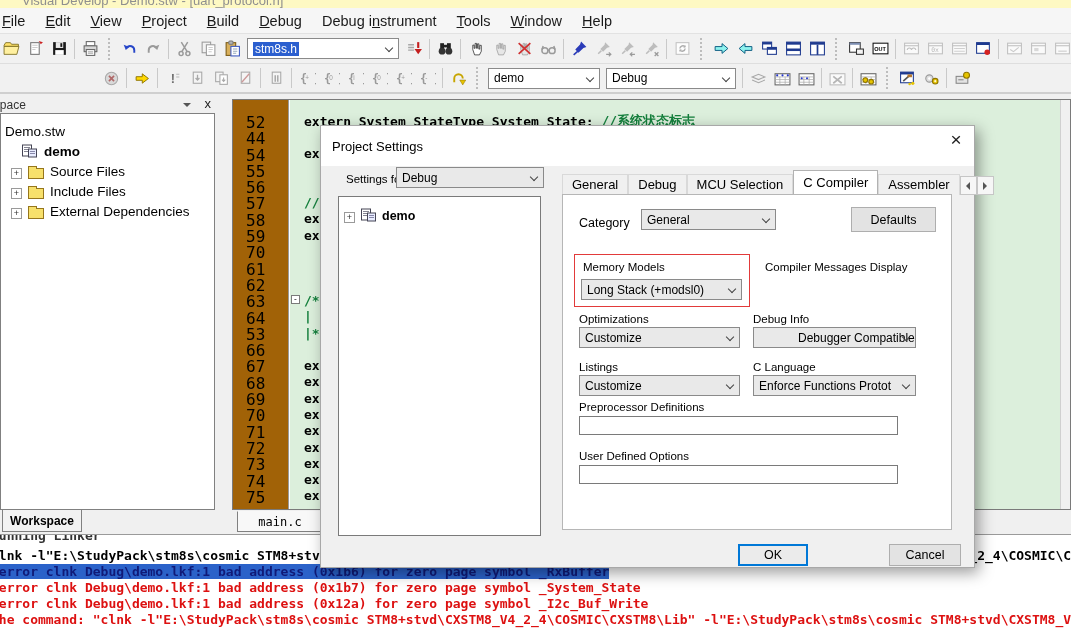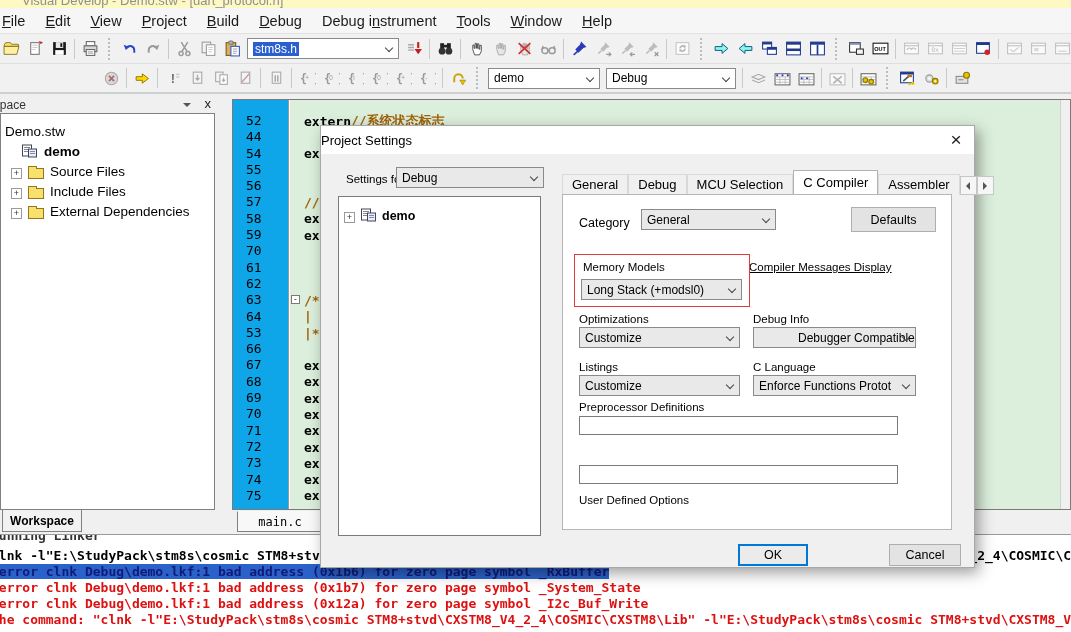--- a/index.html
+++ b/index.html
@@ -46,47 +46,47 @@
   .plusbox{width:11px;height:11px;border:1px solid #9a9a9a;background:#fff;font:9px/9px "Liberation Sans",sans-serif;
            text-align:center;color:#333;flex:none;}
   .folder{width:16px;height:11px;background:#f7e06b;border:1px solid #96761c;position:relative;flex:none;margin:0 6px 0 6px;}
   .folder::before{content:"";position:absolute;top:-3.5px;left:-1px;width:7px;height:2px;background:#f7e06b;
                   border:1px solid #96761c;border-bottom:none;}
   #wstab{position:absolute;left:2px;top:510px;width:80px;height:22px;background:#f2f2f2;border:1px solid #808080;
          border-top:none;display:flex;align-items:center;justify-content:center;font-size:12px;font-weight:bold;}
 
   
   #editor{position:absolute;left:232px;top:99px;width:839px;height:411px;background:#fff;border:1px solid #7a7a7a;overflow:hidden;}
-  #gutter{position:absolute;left:0;top:0;bottom:0;width:56px;background:#0ea5e9;border-right:1px solid #9a9a9a;
-          padding-top:13px;font-family:"DejaVu Sans Mono","Liberation Mono",monospace;font-size:13px;}
+  #gutter{position:absolute;left:0;top:0;bottom:0;width:56px;background:#a16207;border-right:1px solid #9a9a9a;
+          padding-top:13px;font-family:"DejaVu Sans Mono","Liberation Mono",monospace;font-size:16px;}
   #gutter div{height:16.3px;padding-left:13px;}
   #codearea{position:absolute;left:57px;top:0;bottom:0;right:10px;background:#dcefdc;padding-top:13px;overflow:hidden;}
   .crow{height:16.3px;display:flex;align-items:center;font-family:"DejaVu Sans Mono","Liberation Mono",monospace;
         font-size:13px;font-weight:bold;white-space:pre;}
   .crow .fm{width:14px;flex:none;position:relative;height:100%;}
   .foldbox{position:absolute;left:1px;top:3px;width:9px;height:9px;border:1px solid #7a7a7a;background:#fff;
            font:8px/7px "DejaVu Sans Mono",monospace;text-align:center;color:#222;}
-  .k{color:#000000;} .c{color:#a16207;} .p{color:#000;}
+  .k{color:#000000;} .c{color:#15803d;} .p{color:#000;}
   #vscroll{position:absolute;right:0;top:0;bottom:0;width:10px;background:#f0f0f0;border-left:1px solid #d0d0d0;}
   #mainctab{position:absolute;left:237px;top:511px;width:86px;height:21px;background:#f8f8f8;border:1px solid #808080;
             border-top:1px solid #f8f8f8;display:flex;align-items:center;justify-content:center;
             font-family:"DejaVu Sans Mono",monospace;font-size:12px;}
 
   
   #outpane{position:absolute;left:0;top:534px;width:1071px;height:98px;background:#fff;border-top:1px solid #9a9a9a;
            overflow:hidden;font-family:"DejaVu Sans Mono","Liberation Mono",monospace;font-size:13px;font-weight:bold;}
   .out-line{height:16px;margin-left:-9px;white-space:pre;overflow:hidden;}
   .o-clip{height:13px;} .o-clip span{display:block;transform:translateY(-7px);color:#333;}
   .o-plain{color:#000;} .o-err{color:#dd1111;}
   .o-sel .bgsel{background:#2b62c9;color:#101a78;display:inline-block;}
 
   
   #dialog{position:absolute;left:320px;top:125px;width:655px;height:443px;background:#f0f0f0;
           border:1px solid #a8a8a8;box-shadow:4px 5px 14px rgba(0,0,0,.38);}
-  #dlgtitle{height:28px;background:#fff;display:flex;align-items:center;font-size:13px;}
+  #dlgtitle{height:40px;background:#fff;display:flex;align-items:center;font-size:13px;padding-left:11px;}
   #dlgclose{position:absolute;right:2px;top:0px;width:32px;height:27px;display:flex;align-items:center;
             justify-content:center;font-size:19px;color:#222;}
   .lbl{position:absolute;font-size:11.5px;white-space:nowrap;}
   #sf-combo{position:absolute;left:75px;top:41px;width:148px;}
   #dlgtree{position:absolute;left:17px;top:70px;width:203px;height:340px;background:#fff;border:1px solid #7a7a7a;
            padding:6px 0 0 5px;}
   #dlgtree .trow{font-size:12.5px;}
   #tabstrip{position:absolute;left:241px;top:44px;height:25px;display:flex;align-items:flex-end;}
   .dtab{height:21px;padding:2px 9px 0;border:1px solid #d9d9d9;border-bottom:none;background:#f0f0f0;
         font-size:13px;white-space:nowrap;}
@@ -591,21 +591,21 @@
         <div>68</div>
         <div>69</div>
         <div>70</div>
         <div>71</div>
         <div>72</div>
         <div>73</div>
         <div>74</div>
         <div>75</div>
       </div>
     <div id="codearea">
-        <div class="crow"><span class="fm"></span><span class="k">extern</span><span class="c">//系统状态标志</span></div>
+        <div class="crow"><span class="fm"></span><span class="k">extern</span><span class="p"> System_StateType System_State; </span><span class="c">//系统状态标志</span></div>
         <div class="crow"><span class="fm"></span></div>
         <div class="crow"><span class="fm"></span><span class="k">extern</span></div>
         <div class="crow"><span class="fm"></span></div>
         <div class="crow"><span class="fm"></span></div>
         <div class="crow"><span class="fm"></span><span class="c">//I2c</span></div>
         <div class="crow"><span class="fm"></span><span class="k">extern</span></div>
         <div class="crow"><span class="fm"></span><span class="k">extern</span></div>
         <div class="crow"><span class="fm"></span></div>
         <div class="crow"><span class="fm"></span></div>
         <div class="crow"><span class="fm"></span></div>
@@ -688,21 +688,21 @@
         <span>Defaults</span>
       </div>
 
       <div id="redbox"></div>
       <span class="lbl" style="left:20px;top:66px;">Memory Models</span>
       <div class="combo pcombo" style="left:18px;top:84px;width:161px;">
         <span>Long Stack (+modsl0)</span>
           <span class="chev"></span>
       </div>
 
-      <span class="lbl" style="left:186px;top:66px;text-decoration:underline;">Compiler Messages Display</span>
+      <span class="lbl" style="left:202px;top:66px;">Compiler Messages Display</span>
 
       <span class="lbl" style="left:16px;top:118px;">Optimizations</span>
       <div class="combo pcombo" style="left:16px;top:132px;width:161px;">
         <span>Customize</span>
           <span class="chev"></span>
       </div>
 
       <span class="lbl" style="left:190px;top:118px;">Debug Info</span>
       <div class="combo pcombo" style="left:190px;top:132px;width:163px;padding-left:44px;">
         <span>Debugger Compatible</span>
@@ -717,21 +717,21 @@
 
       <span class="lbl" style="left:190px;top:166px;">C Language</span>
       <div class="combo pcombo" style="left:190px;top:180px;width:163px;">
         <span>Enforce Functions Protot</span>
           <span class="chev"></span>
       </div>
 
       <span class="lbl" style="left:16px;top:206px;">Preprocessor Definitions</span>
       <input class="tinput" style="left: 16px; top: 221px; width: 319px;" value="">
 
-      <span class="lbl" style="left:16px;top:255px;margin-top:44px;">User Defined Options</span>
+      <span class="lbl" style="left:16px;top:255px;">User Defined Options</span>
       <input class="tinput" style="left: 16px; top: 270px; width: 319px;" value="">
     </div>
 
     <div class="btn default" style="left:417px;top:418px;width:70px;height:22px;">
       <span>OK</span>
     </div>
     <div class="btn" style="left:524px;top:418px;width:72px;height:22px;margin-left:44px;">
       <span>Cancel</span>
     </div>
   </div>

